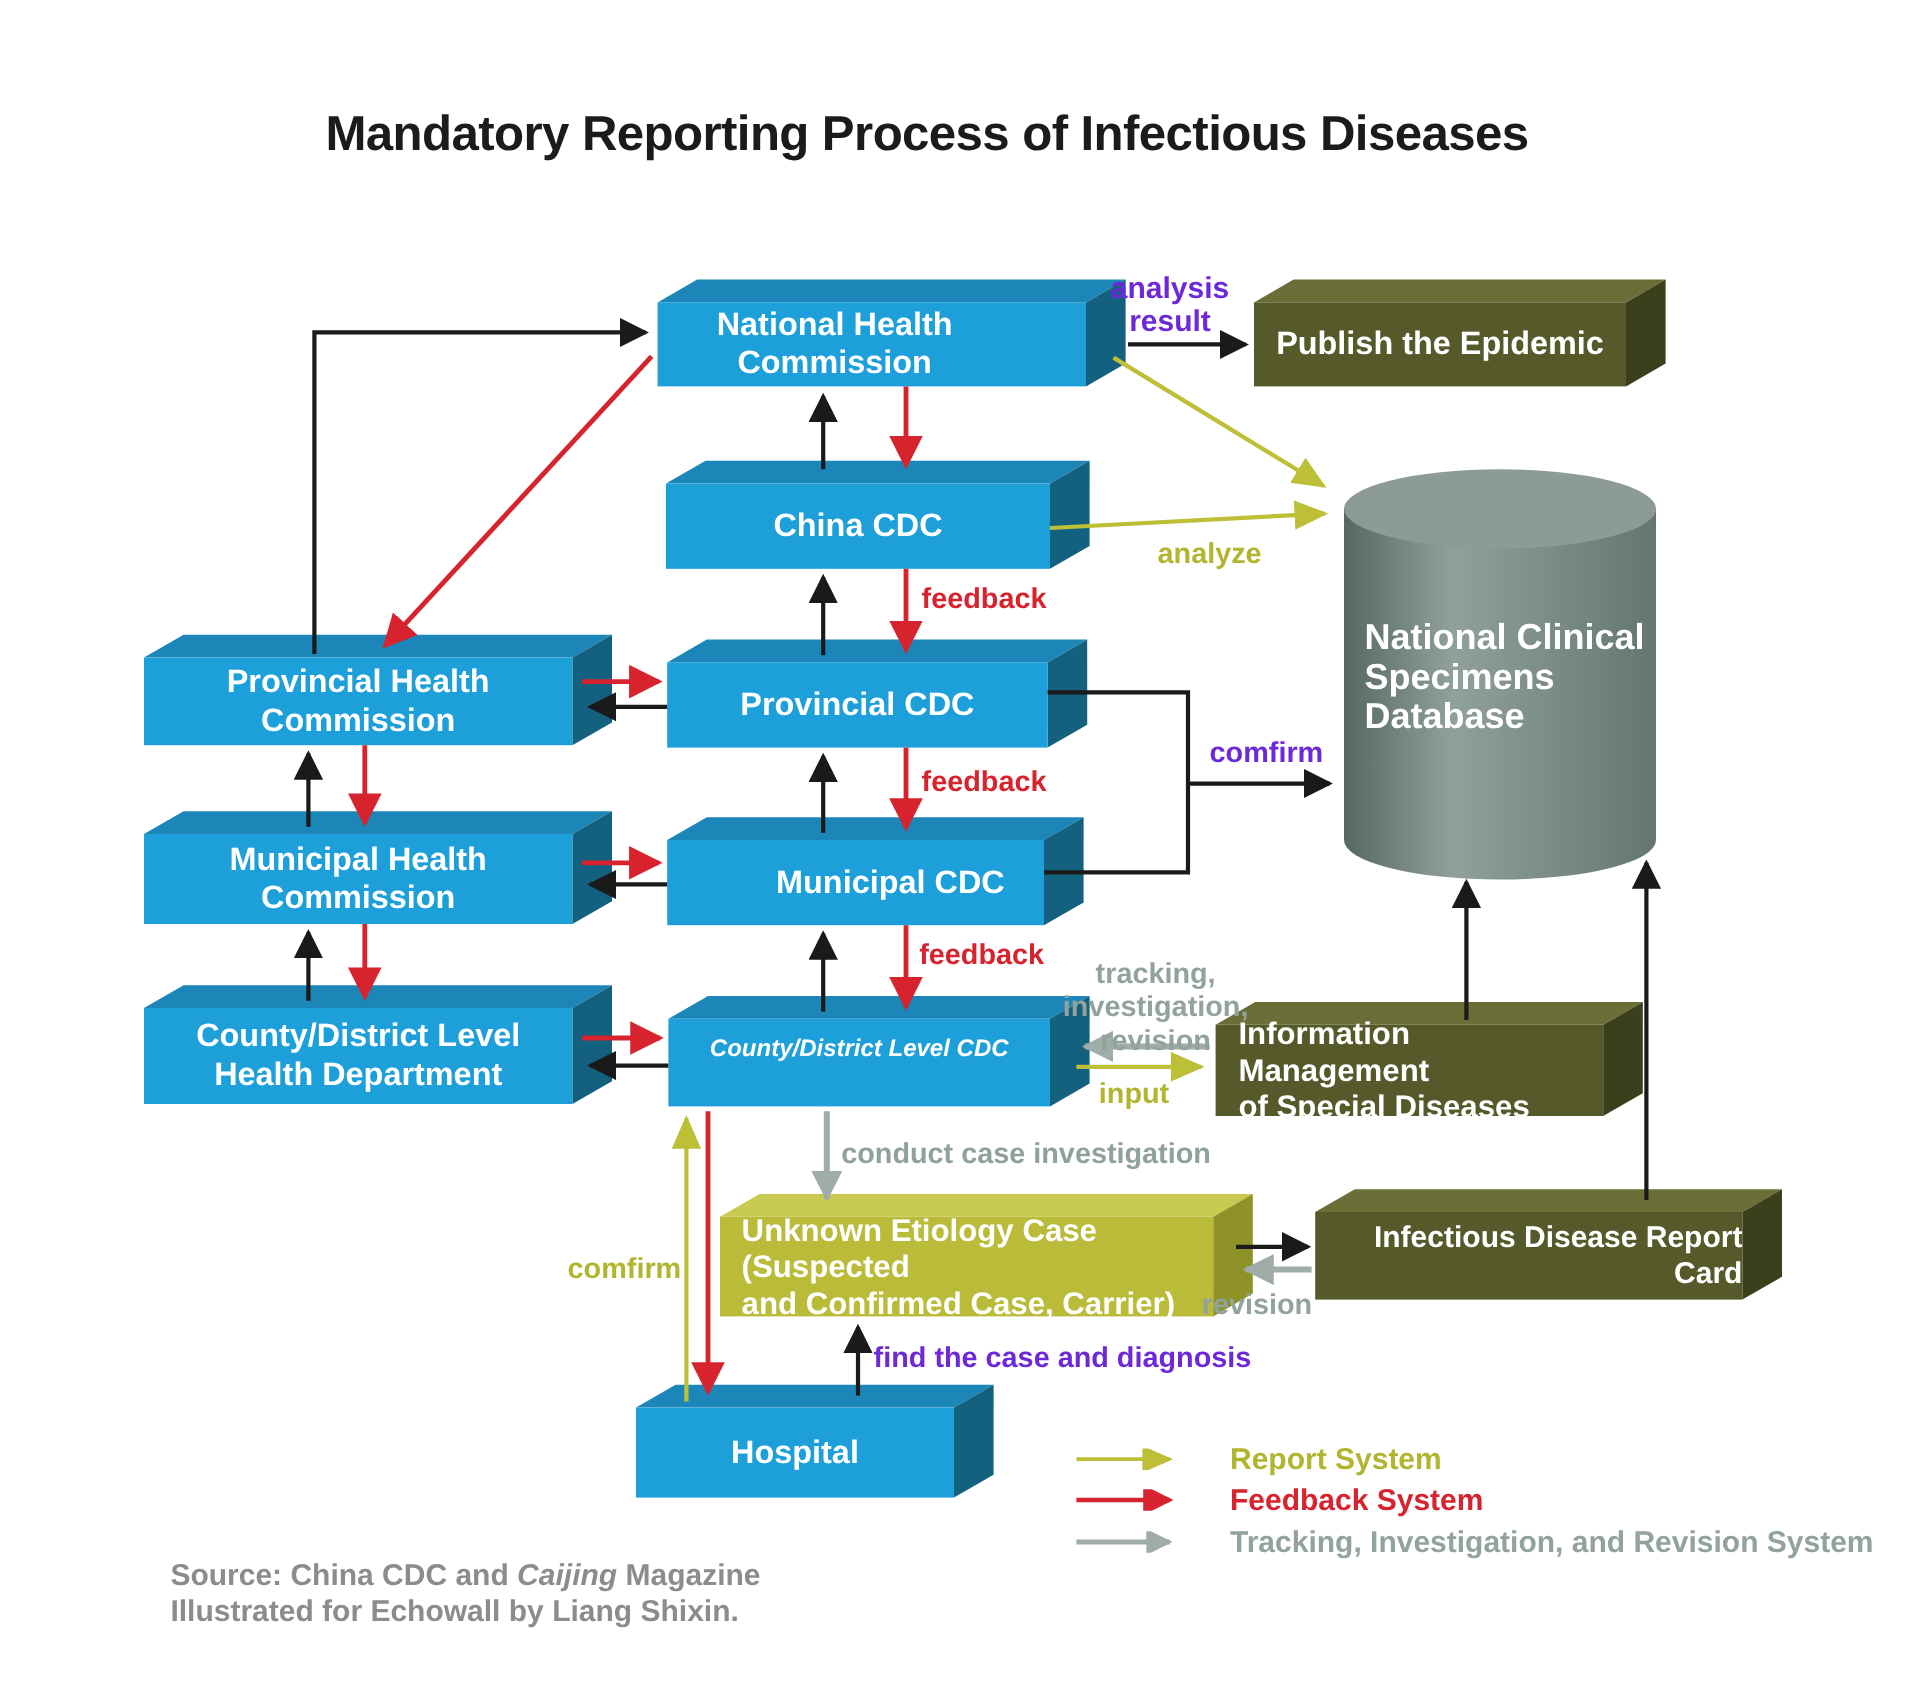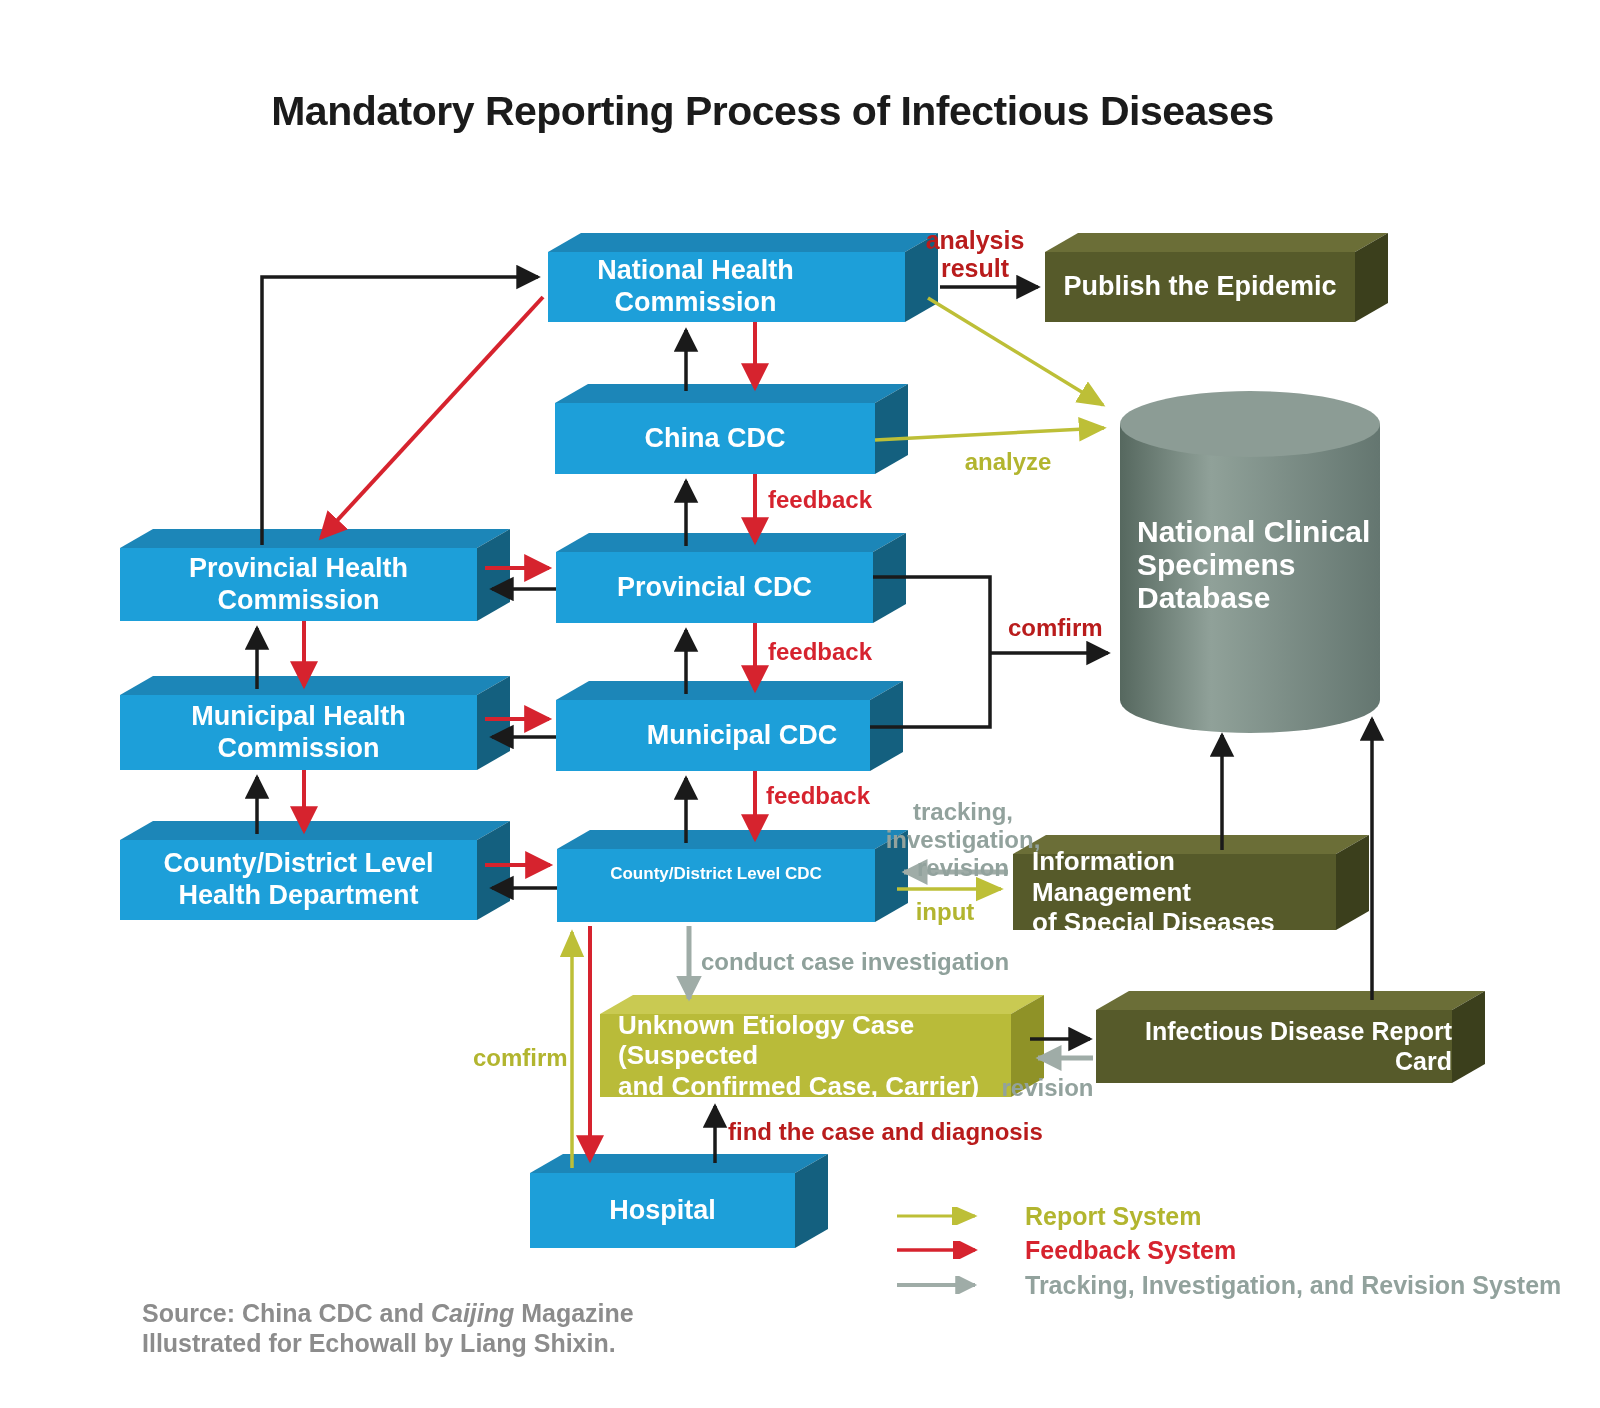--- a/index.html
+++ b/index.html
@@ -6,21 +6,21 @@
   .canvas{position:relative;width:1600px;height:1408px;background:#ffffff;overflow:hidden;
           font-family:"Liberation Sans",sans-serif;}
   .layer{position:absolute;left:0;top:0;}
   .title{position:absolute;left:0;top:88px;width:1545px;text-align:center;
          font-size:41px;font-weight:700;color:#1b1b1b;letter-spacing:-0.5px;}
   .lbl{position:absolute;display:flex;align-items:center;justify-content:center;
        color:#ffffff;font-weight:700;text-align:center;line-height:1.18;}
   .lbl.left{justify-content:flex-start;text-align:left;}
   .pre{white-space:pre-line;}
   .albl{position:absolute;font-weight:700;font-size:24px;line-height:28px;}
-  .black{color:#b91c1c;} .red{color:#d6232e;} .yellow{color:#b2b52f;} .gray{color:#92a29d;}
+  .black{color:#6d28d9;} .red{color:#d6232e;} .yellow{color:#b2b52f;} .gray{color:#92a29d;}
   .grayish{color:#8fa19b;}
   .center{text-align:center;} .rightal{text-align:right;}
   .legend-row{position:absolute;display:flex;align-items:center;gap:22px;height:20px;}
   .legend-row span{font-size:25px;font-weight:700;white-space:nowrap;}
   .source{position:absolute;left:142px;top:1298px;font-size:25px;font-weight:700;
           color:#8c8c8c;line-height:30px;}
 </style>
 </head>
 <body>
 
@@ -174,21 +174,21 @@
 
   <div class="lbl" style="left:548px;top:252px;width:295px;height:70px;font-size:27px;">National Health Commission</div>
   <div class="lbl" style="left:1045px;top:252px;width:310px;height:70px;font-size:27px;">Publish the Epidemic</div>
   <div class="lbl" style="left:555px;top:403px;width:320px;height:71px;font-size:27px;">China CDC</div>
   <div class="lbl" style="left:120px;top:548px;width:357px;height:73px;font-size:27px;">Provincial Health Commission</div>
   <div class="lbl" style="left:556px;top:552px;width:317px;height:71px;font-size:27px;">Provincial CDC</div>
   <div class="lbl" style="left:120px;top:695px;width:357px;height:75px;font-size:27px;">Municipal Health Commission</div>
   <div class="lbl" style="left:556px;top:700px;width:314px;height:71px;font-size:27px;padding-left:29px;">Municipal CDC</div>
   <div class="lbl pre" style="left:120px;top:840px;width:357px;height:80px;font-size:27px;">County/District Level
 Health Department</div>
-  <div class="lbl" style="left:557px;top:849px;width:318px;height:51px;font-size:17px;">County/District Level CDC</div>
+  <div class="lbl" style="left:557px;top:849px;width:318px;height:51px;font-size:20px;font-style:italic;">County/District Level CDC</div>
   <div class="lbl" style="left:530px;top:1173px;width:265px;height:75px;font-size:27px;">Hospital</div>
   <div class="lbl pre left" style="left:1137px;top:524px;width:240px;height:80px;font-size:30px;line-height:33px;">National Clinical
 Specimens Database</div>
   <div class="lbl pre left" style="left:1032px;top:854px;width:300px;height:76px;font-size:26px;">Information Management
 of Special Diseases</div>
   <div class="lbl" style="left:1096px;top:1010px;width:356px;height:73px;font-size:25px;text-align:right;">Infectious Disease Report Card</div>
   <div class="lbl pre left" style="left:618px;top:1014px;width:390px;height:83px;font-size:26px;">Unknown Etiology Case (Suspected
 and Confirmed Case, Carrier)</div>
 
   <div class="albl black pre center" style="left:900px;top:226px;width:150px;font-size:25px;">analysis

